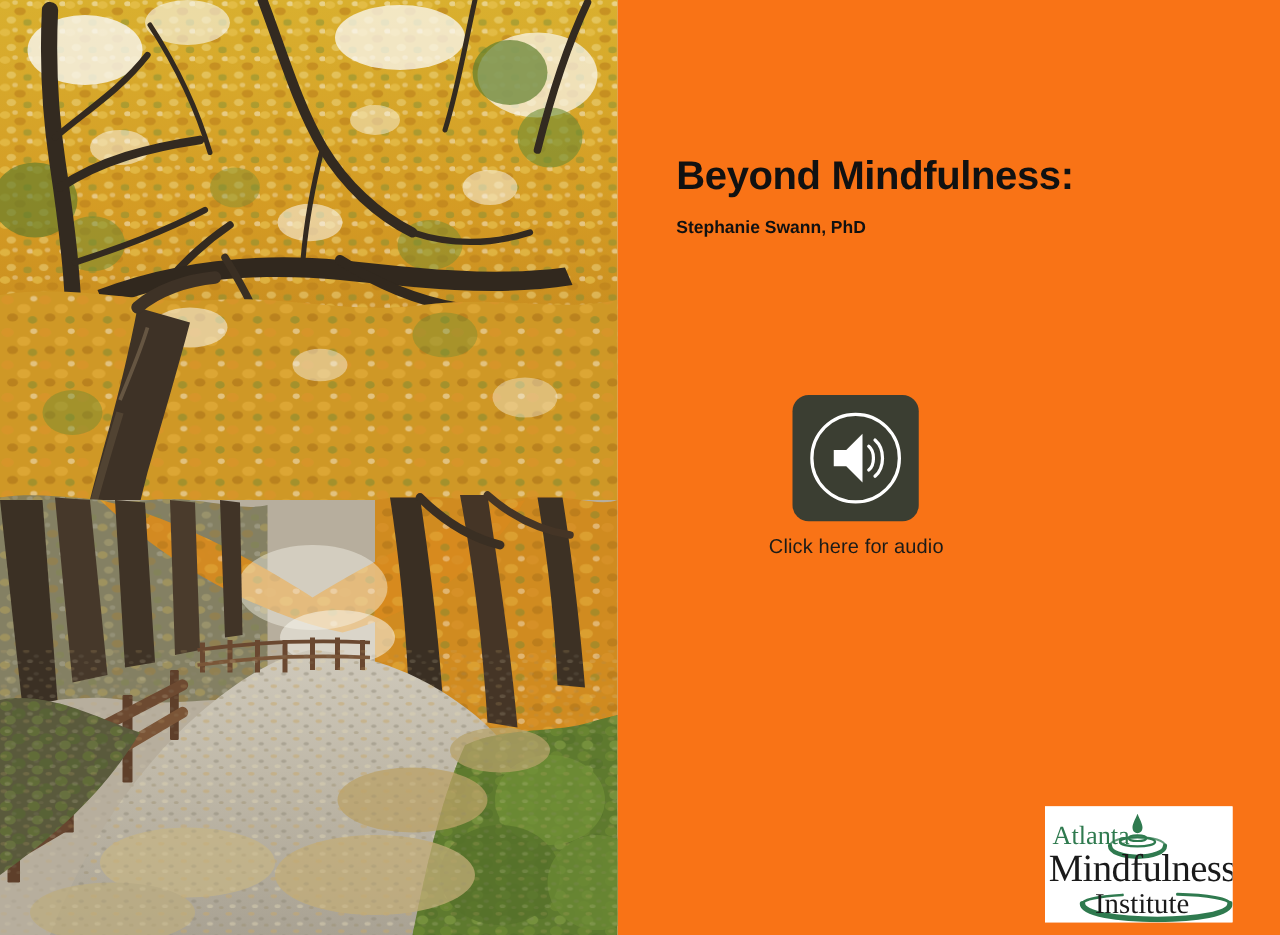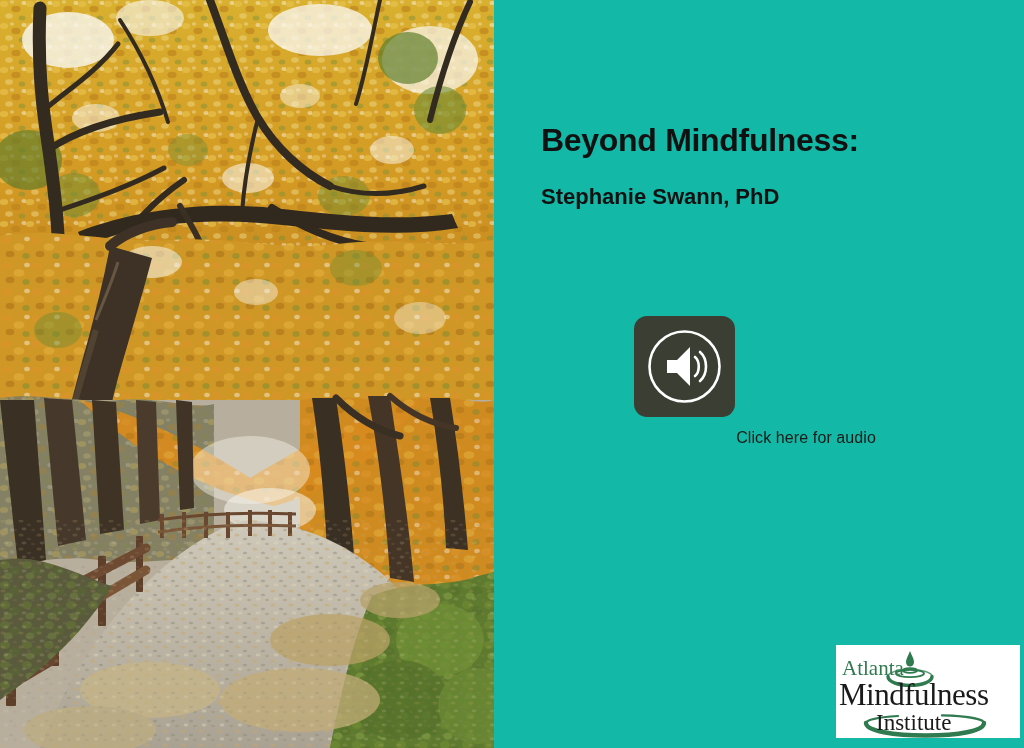--- a/index.html
+++ b/index.html
@@ -9,21 +9,21 @@
   body {
     width: 1024px;
     height: 748px;
     overflow: hidden;
     font-family: "Liberation Sans", sans-serif;
   }
   #slide {
     position: relative;
     width: 1024px;
     height: 748px;
-    background: #14b8a6;
+    background: #f97316;
     overflow: hidden;
   }
 
   
   #photo {
     position: absolute;
     left: 0;
     top: 0;
     width: 494px;
     height: 748px;
@@ -49,25 +49,25 @@
   }
   .title-line {
     font-size: 32px;
     font-weight: bold;
     color: #111111;
     line-height: 45px;
     letter-spacing: -0.3px;
     white-space: nowrap;
   }
   #presenter {
-    font-size: 22px;
+    font-size: 14px;
     font-weight: bold;
     color: #111111;
     line-height: 28px;
-    margin-top: 20px;
+    margin-top: 4px;
     white-space: nowrap;
   }
 
   
   #audio-button {
     position: absolute;
     left: 140px;
     top: 316px;
     width: 101px;
     height: 101px;
@@ -78,32 +78,32 @@
   #audio-button svg {
     display: block;
     width: 101px;
     height: 101px;
   }
   #audio-caption {
     position: absolute;
     left: 0;
     top: 429px;
     width: 382px;
-    text-align: right;
+    text-align: center;
     font-size: 16px;
     color: #1b1b18;
     letter-spacing: 0.1px;
   }
 
   
   #logo {
     position: absolute;
     left: 342px;
     top: 645px;
-    width: 184px;
+    width: 150px;
     height: 93px;
     background: #ffffff;
     overflow: hidden;
   }
   #logo svg { display: block; width: 166px; height: 93px; }
 </style>
 </head>
 <body>
 
 <div id="slide">

